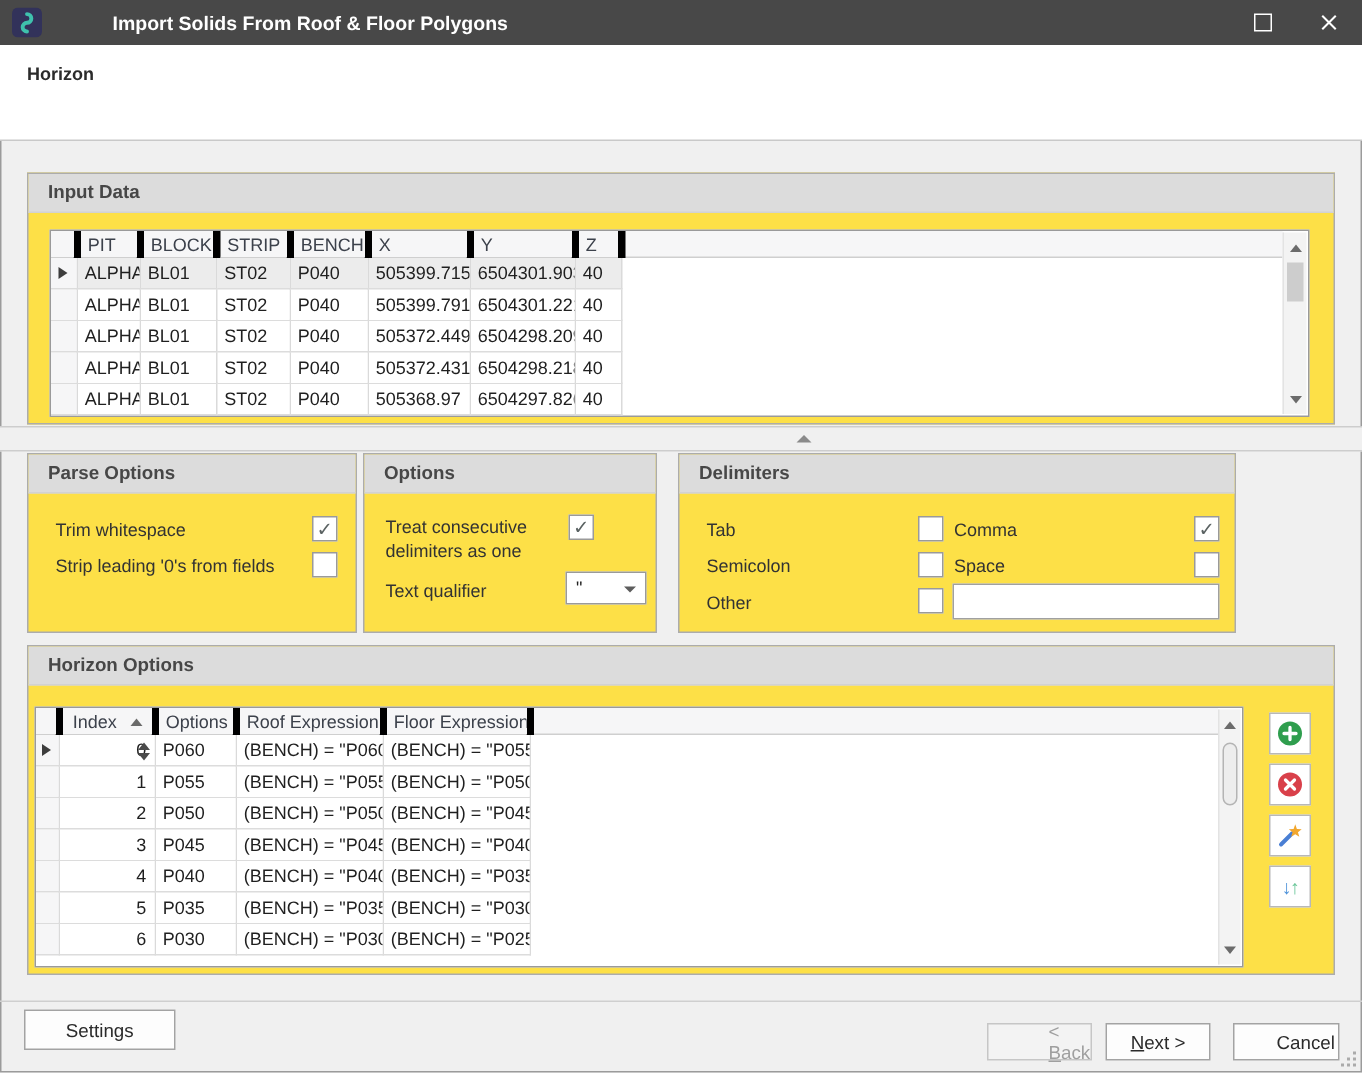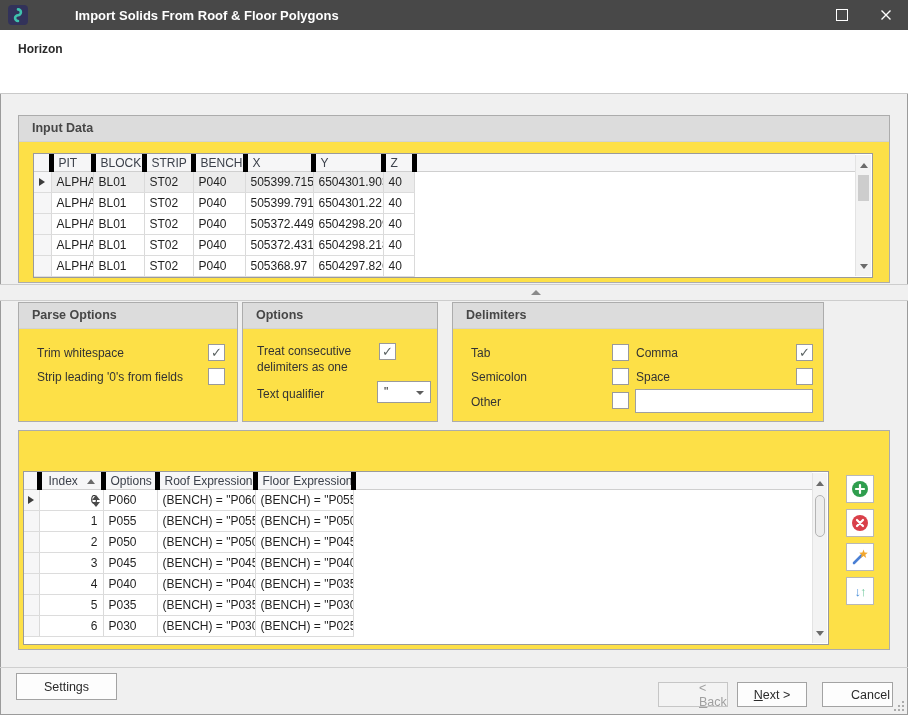--- a/index.html
+++ b/index.html
@@ -218,20 +218,21 @@
     <span class="lbl-wrap" style="left:14px;top:40px;width:118px;">Treat consecutive delimiters as one</span>
     <span class="checkbox checked" style="left:136px;top:40px;"></span>
     <span class="lbl" style="left:14px;top:84px;">Text qualifier</span>
     <div class="combo" style="left:134px;top:78px;width:54px;height:22px;">
       <span class="val">"</span>
       <span class="dd"></span>
     </div>
   </div>
 
   <div class="group" style="left:18px;top:430px;width:872px;height:220px;">
+    <div class="ghead">Horizon Options</div>
     <div class="grid" style="left:4px;top:40px;width:806px;height:174px;">
       <div class="hstrip" style="right:16px;"></div>
       <table class="dgrid" id="horizon-table" style="width:329px;">
         <colgroup>
           <col style="width:15px">
             <col style="width:64px">
             <col style="width:54px">
             <col style="width:98px">
             <col style="width:98px">
         </colgroup>

